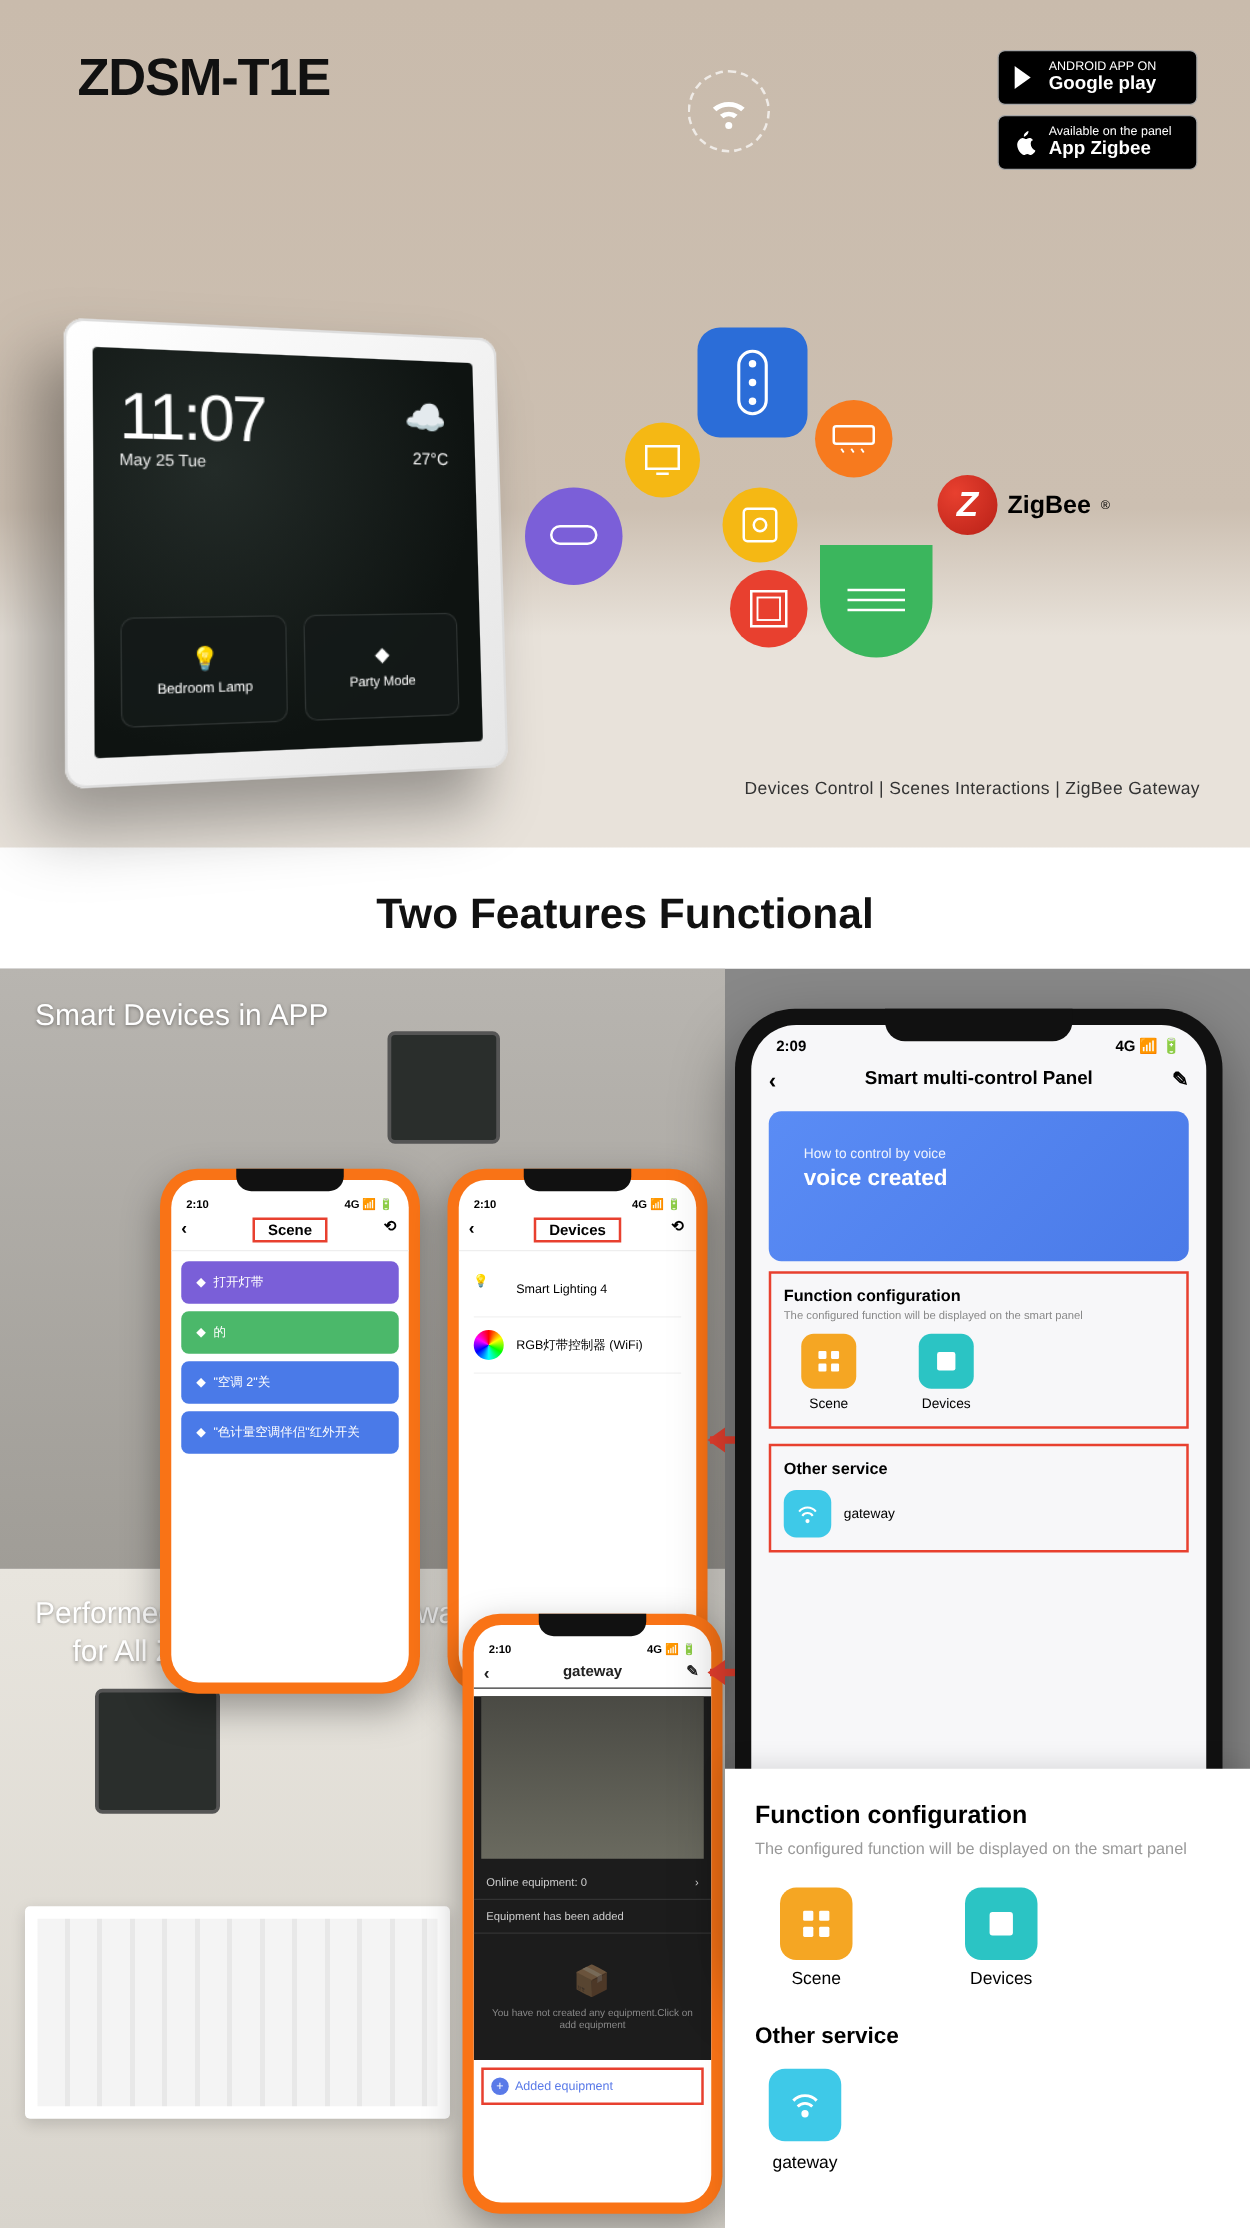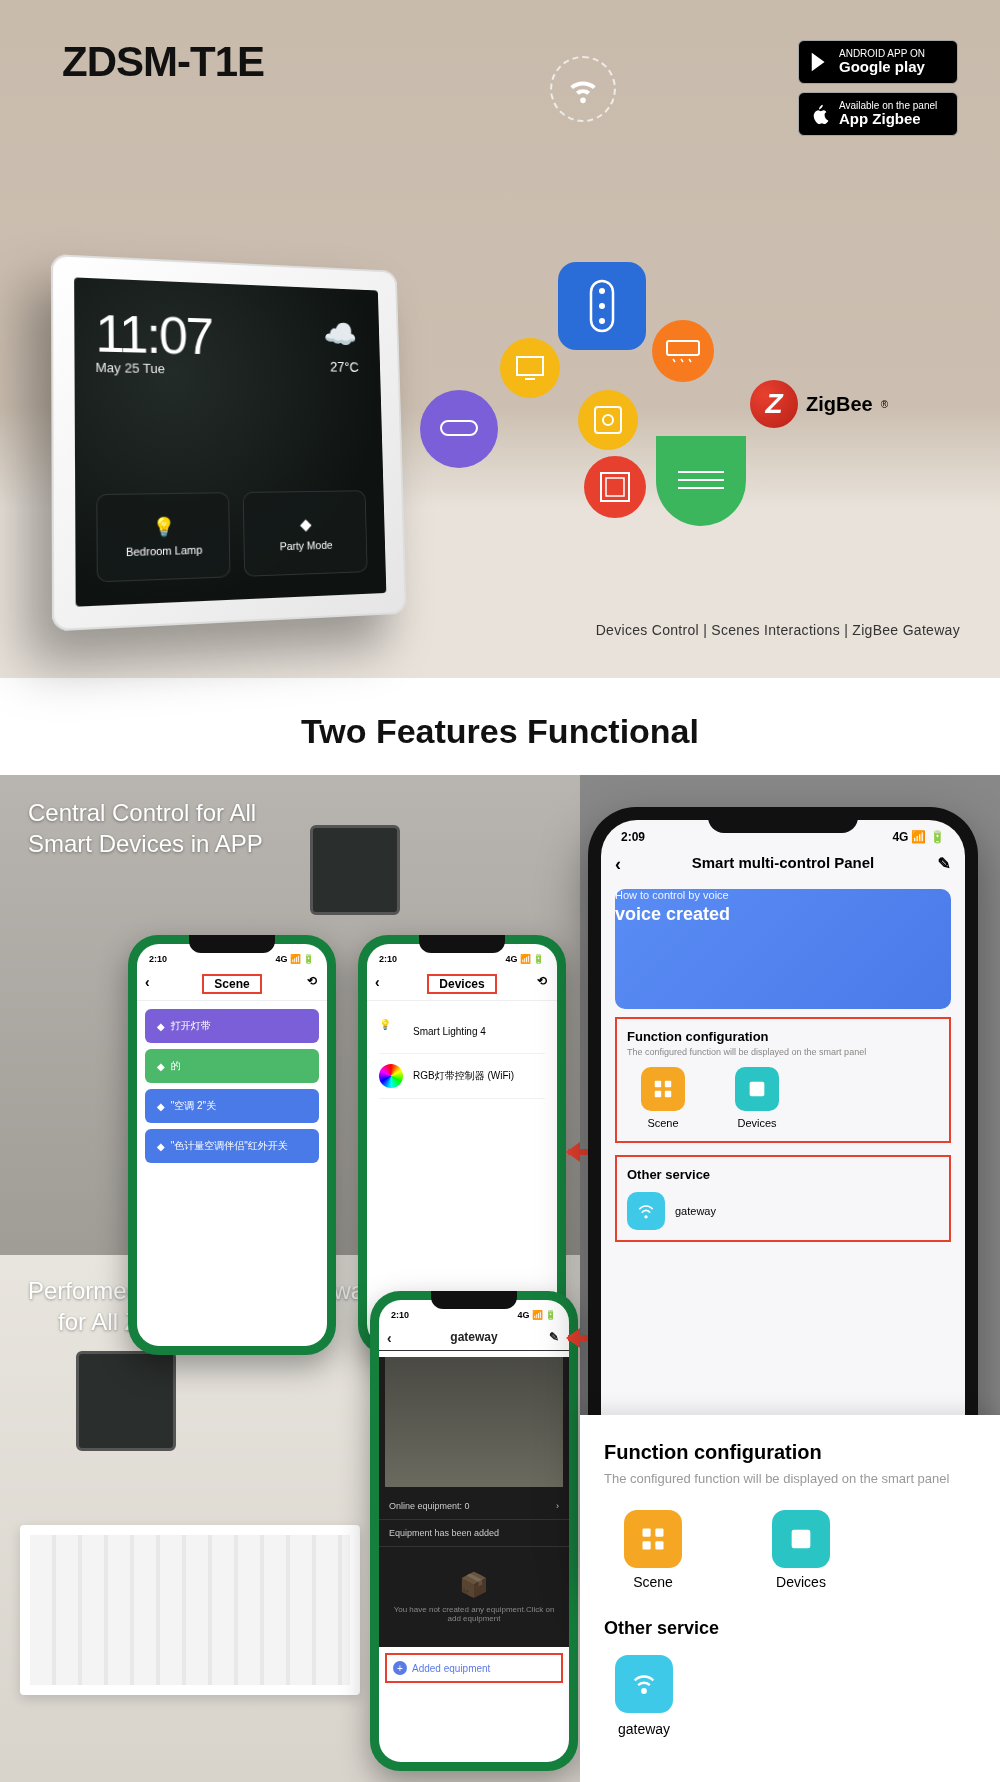--- a/index.html
+++ b/index.html
@@ -37,43 +37,43 @@
 .zigbee-logo .z{width:48px;height:48px;background:radial-gradient(circle at 30% 30%,#e8402f,#b82017);border-radius:50%;color:#fff;font-size:28px;font-weight:700;font-style:italic;display:flex;align-items:center;justify-content:center}
 .zigbee-logo span{font-size:20px;font-weight:700}
 .tagline{position:absolute;bottom:40px;right:40px;font-size:14px;color:#333;letter-spacing:.3px}
 .section-title{text-align:center;font-size:34px;font-weight:800;color:#111;padding:34px 0 24px}
 .features{position:relative;height:1010px;background:#888}
 .room1{position:absolute;left:0;top:0;width:580px;height:480px;background:linear-gradient(180deg,#b8b5b0,#a09d97)}
 .room2{position:absolute;left:0;top:480px;width:580px;height:530px;background:linear-gradient(180deg,#e8e5de,#d8d4cc)}
 .cap{position:absolute;color:#fff;font-size:24px;font-weight:500;line-height:1.3;text-shadow:0 1px 3px rgba(0,0,0,0.4)}
 .cap1{left:28px;top:22px}
 .cap2{left:28px;top:500px;text-align:left}
-.phone{position:absolute;width:208px;height:420px;background:#15803d;border-radius:30px;padding:9px;box-shadow:0 12px 30px rgba(0,0,0,0.35)}
+.phone{position:absolute;width:208px;height:420px;background:#f97316;border-radius:30px;padding:9px;box-shadow:0 12px 30px rgba(0,0,0,0.35)}
 .phone .scr{width:100%;height:100%;background:#fff;border-radius:22px;overflow:hidden;position:relative;font-size:10px}
 .notch{position:absolute;top:0;left:50%;transform:translateX(-50%);width:86px;height:18px;background:#111;border-radius:0 0 12px 12px;z-index:5}
-.statusbar{height:24px;display:flex;justify-content:space-between;align-items:center;padding:6px 12px 0;font-size:9px;font-weight:600}
+.statusbar{height:24px;display:flex;justify-content:space-between;align-items:flex-end;padding:6px 12px 0;font-size:9px;font-weight:600}
 .p-hdr{padding:6px 10px;text-align:center;font-size:12px;font-weight:600;border-bottom:1px solid #eee;position:relative}
 .p-hdr .back{position:absolute;left:8px;font-size:14px}
 .redbox{border:2px solid #e8402f;padding:1px 10px;display:inline-block}
 .scene-list{padding:8px}
 .scene-item{padding:10px 12px;border-radius:6px;color:#fff;font-size:10px;margin-bottom:6px;display:flex;align-items:center;gap:6px}
 .dev-list{padding:8px 12px}
 .dev-item{padding:10px 0;display:flex;align-items:center;gap:10px;font-size:10px;border-bottom:1px solid #f2f2f2}
 .dev-icon{width:24px;height:24px;background:#eee;border-radius:4px}
 .p1{left:128px;top:160px}
 .p2{left:358px;top:160px}
 .p3{left:370px;top:516px}
 .bigphone{position:absolute;right:22px;top:32px;width:390px;height:780px;background:#111;border-radius:48px;padding:13px;box-shadow:0 20px 50px rgba(0,0,0,0.4);z-index:3}
 .bigphone .scr{width:100%;height:100%;background:#f7f7f9;border-radius:36px;overflow:hidden;position:relative}
 .bigphone .notch{width:150px;height:26px;border-radius:0 0 16px 16px}
 .bigphone .statusbar{font-size:12px;padding:10px 20px 0}
 .bp-title{text-align:center;font-size:15px;font-weight:700;padding:10px;position:relative}
 .bp-title .back{position:absolute;left:14px;font-size:18px}
 .bp-title .edit{position:absolute;right:14px;font-size:16px}
-.voice-card{margin:8px 14px;height:120px;background:linear-gradient(135deg,#5a8cf5,#4a7ae8);border-radius:10px;color:#fff;padding:0;position:relative}
+.voice-card{margin:8px 14px;height:120px;background:linear-gradient(135deg,#5a8cf5,#4a7ae8);border-radius:10px;color:#fff;padding:28px;position:relative}
 .voice-card .sub{font-size:11px;opacity:.9}
 .voice-card .main{font-size:18px;font-weight:600;margin-top:3px}
 .fc-block{margin:0 14px;border:2px solid #e8402f;padding:10px 10px 12px}
 .fc-title{font-size:13px;font-weight:700}
 .fc-sub{font-size:9px;color:#888;margin:3px 0 10px}
 .fc-items{display:flex;gap:50px;padding:0 14px}
 .fc-item{display:flex;flex-direction:column;align-items:center;gap:6px;font-size:11px}
 .fc-ico{width:44px;height:44px;border-radius:10px;display:flex;align-items:center;justify-content:center}
 .os-block{margin:12px 14px 0;border:2px solid #e8402f;padding:10px}
 .os-item{display:flex;align-items:center;gap:10px;font-size:11px}
@@ -206,21 +206,20 @@
 <div class="features">
   <div class="room1">
     <div class="wall-panel" style="left:310px;top:50px"></div>
   </div>
   <div class="room2">
     <div class="wall-panel" style="left:76px;top:96px;width:100px;height:100px"></div>
     <div class="radiator" style="top:270px"></div>
   </div>
 
   <div class="cap cap1">
-    <div>Central Control for All</div>
     <div>Smart Devices in APP</div>
   </div>
   <div class="cap cap2">
     <div>Performed as a ZigBee Gateway</div>
     <div style="padding-left:30px">for All ZigBee Devices</div>
   </div>
 
   <div class="phone p1">
     <div class="notch"></div>
     <div class="scr">

